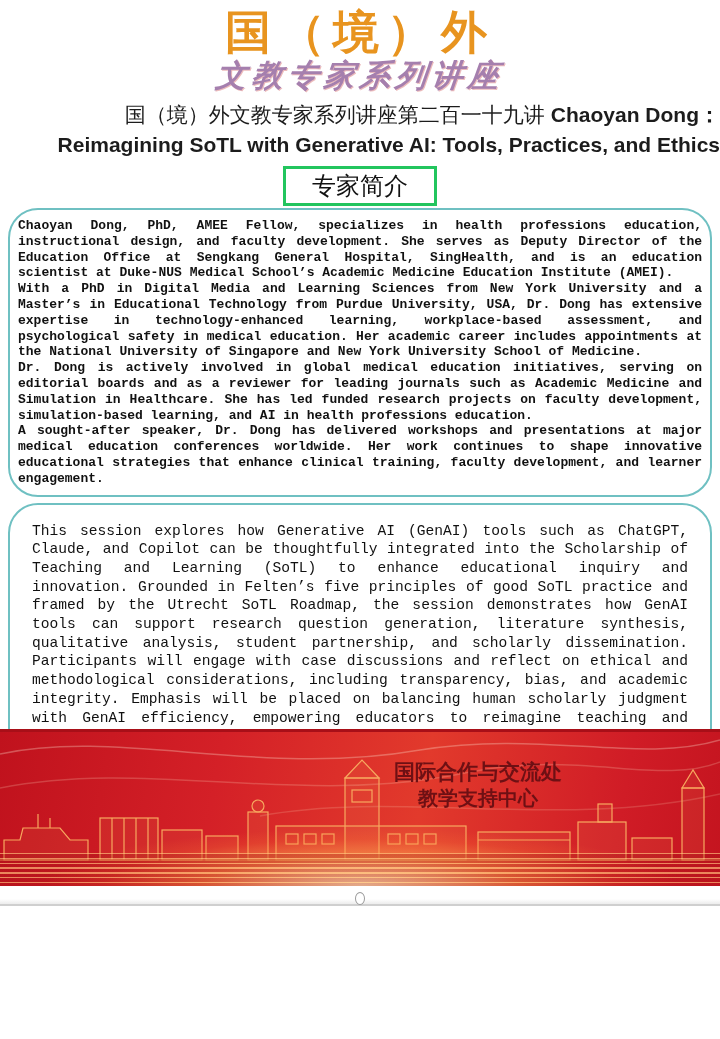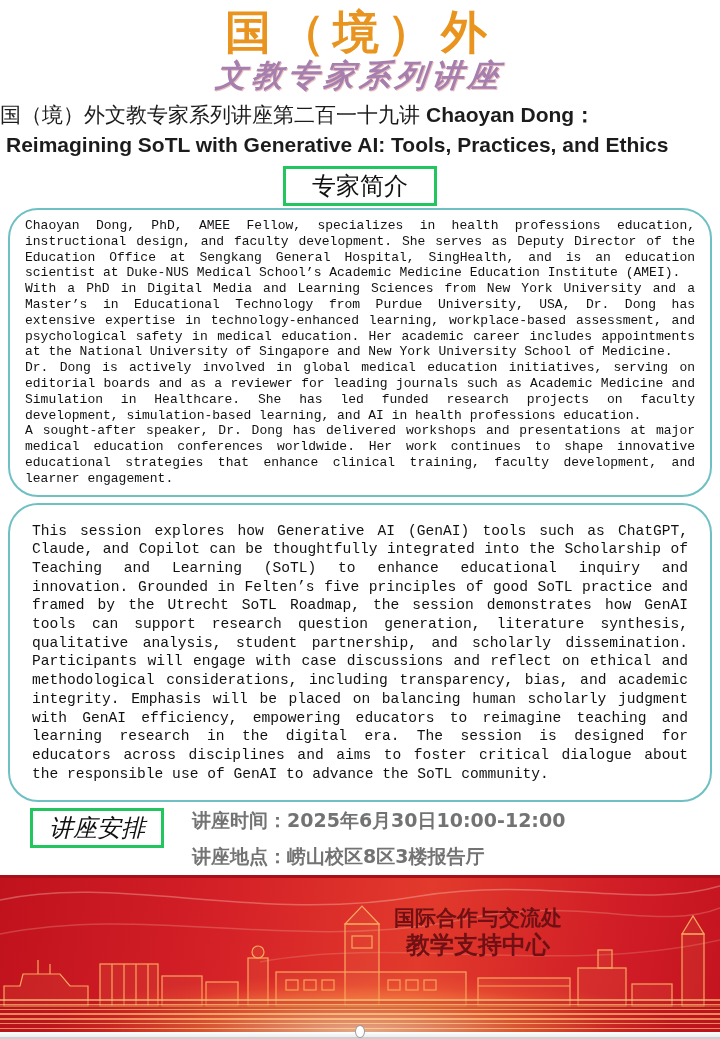--- a/index.html
+++ b/index.html
@@ -1,70 +1,70 @@
 <!DOCTYPE html>
 <html><head>
 <meta charset="utf-8">
 <style>
   * { margin:0; padding:0; box-sizing:border-box; }
   html,body { background:#ffffff; }
   body { font-family:"DejaVu Sans", sans-serif; }
-  .page { position:relative; width:720px; height:1039px; background:#ffffff; overflow:hidden; margin:0 auto; }
+  .page { position:relative; width:720px; height:906px; background:#ffffff; overflow:hidden; margin:0 auto; }
 
   
   .brand { text-align:center; padding-top:6px; }
   .brand-line1 {
     font-size:46px; line-height:52px; font-weight:800; letter-spacing:8px;
     color:#E8941F; font-family:"DejaVu Sans", sans-serif;
   }
   .brand-line2 {
     font-size:31px; line-height:34px; font-weight:700; font-style:italic;
     letter-spacing:5px; color:#A57FAE; transform:skewX(-6deg);
     text-shadow:1px 1px 0 rgba(200,60,60,0.35);
   }
 
   
-  .title { margin-top:8px; text-align:left; font-size:21px; line-height:29px; color:#1c1c1c; }
+  .title { margin-top:8px; text-align:right; font-size:21px; line-height:29px; color:#1c1c1c; }
   .t-zh { font-family:"Liberation Serif","DejaVu Serif", serif; }
   .t-en { font-family:"Liberation Sans","DejaVu Sans", sans-serif; font-weight:700; margin-left:6px; }
 
   
   .label-row { text-align:center; }
   .label-row.first { margin-top:6px; }
   .label-row.second { margin-top:10px; }
   .label-box {
     display:inline-block; border:3px solid #22c55e; background:#ffffff;
     padding:2px 26px; font-size:24px; line-height:30px; color:#111;
     font-family:"Liberation Serif","DejaVu Serif", serif;
   }
 
   
   .content-box {
     margin:2px 8px 0 8px; border:2px solid #6FC0C2; border-radius:30px;
     background:#ffffff; color:#111;
     font-family:"Liberation Mono","DejaVu Sans Mono", monospace;
     text-align:justify;
   }
-  .bio-box { padding:8px 15px; font-size:13px; line-height:15.8px; }
+  .bio-box { padding:8px 8px; font-size:13px; line-height:15.8px;font-weight:bold; }
   .bio-box p { margin:0; }
   .abstract-box { margin-top:6px; padding:9px 14px; font-size:14.6px; line-height:18.7px; }
   .abstract-box p { margin:8px; }
 
   
   .schedule { display:flex; align-items:flex-start; margin:6px 0 0 30px; }
   .schedule .label-box { padding:2px 16px;font-style:italic; }
   .schedule-details { margin-left:28px; padding-top:0; }
   .schedule-line {
     font-family:"DejaVu Sans", sans-serif; font-weight:700;
     font-size:19px; line-height:24px; color:#737373; margin-bottom:12px;
   }
 
   
   .banner {
-    position:absolute; left:0; right:0; bottom:7px; height:157px;
+    position:absolute; left:0; right:0; bottom:20px; height:157px;
     background:linear-gradient(100deg,#C0121D 0%, #D42027 30%, #E23A2C 58%, #D01C26 85%, #C4141F 100%);
     border-top:3px solid #A80F18; overflow:hidden;
   }
   .banner svg { position:absolute; left:0; top:0; }
   .banner-glow {
     position:absolute; left:0; right:0; bottom:0; height:72px;
     background:radial-gradient(55% 100% at 50% 100%,
       rgba(255,238,190,0.95) 0%, rgba(255,170,80,0.55) 40%,
       rgba(255,120,50,0.18) 65%, rgba(255,120,50,0) 80%);
   }
@@ -73,21 +73,21 @@
     background:repeating-linear-gradient(180deg,
       rgba(255,195,125,0.65) 0px, rgba(255,195,125,0.65) 1.5px,
       rgba(160,18,22,0.28) 1.5px, rgba(160,18,22,0.28) 4.8px);
   }
   .banner-org {
     position:absolute; top:26px; left:388px; width:180px; text-align:center;
     color:#6E1014; font-weight:700;
     font-family:"DejaVu Serif","Liberation Serif", serif;
   }
   .banner-org .org1 { font-size:21px; line-height:27px; }
-  .banner-org .org2 { font-size:24px; line-height:27px; }
+  .banner-org .org2 { font-size:20px; line-height:27px; }
 
   
   .bottom-strip {
     position:absolute; left:0; right:0; bottom:0; height:7px;
     background:linear-gradient(#ffffff,#ececec); border-bottom:2px solid #cfcfcf;
   }
   .resize-handle {
     position:absolute; left:50%; top:-7px; transform:translateX(-50%);
     width:10px; height:13px; background:#ffffff;
     border:1.5px solid #9a9a9a; border-radius:50%;

